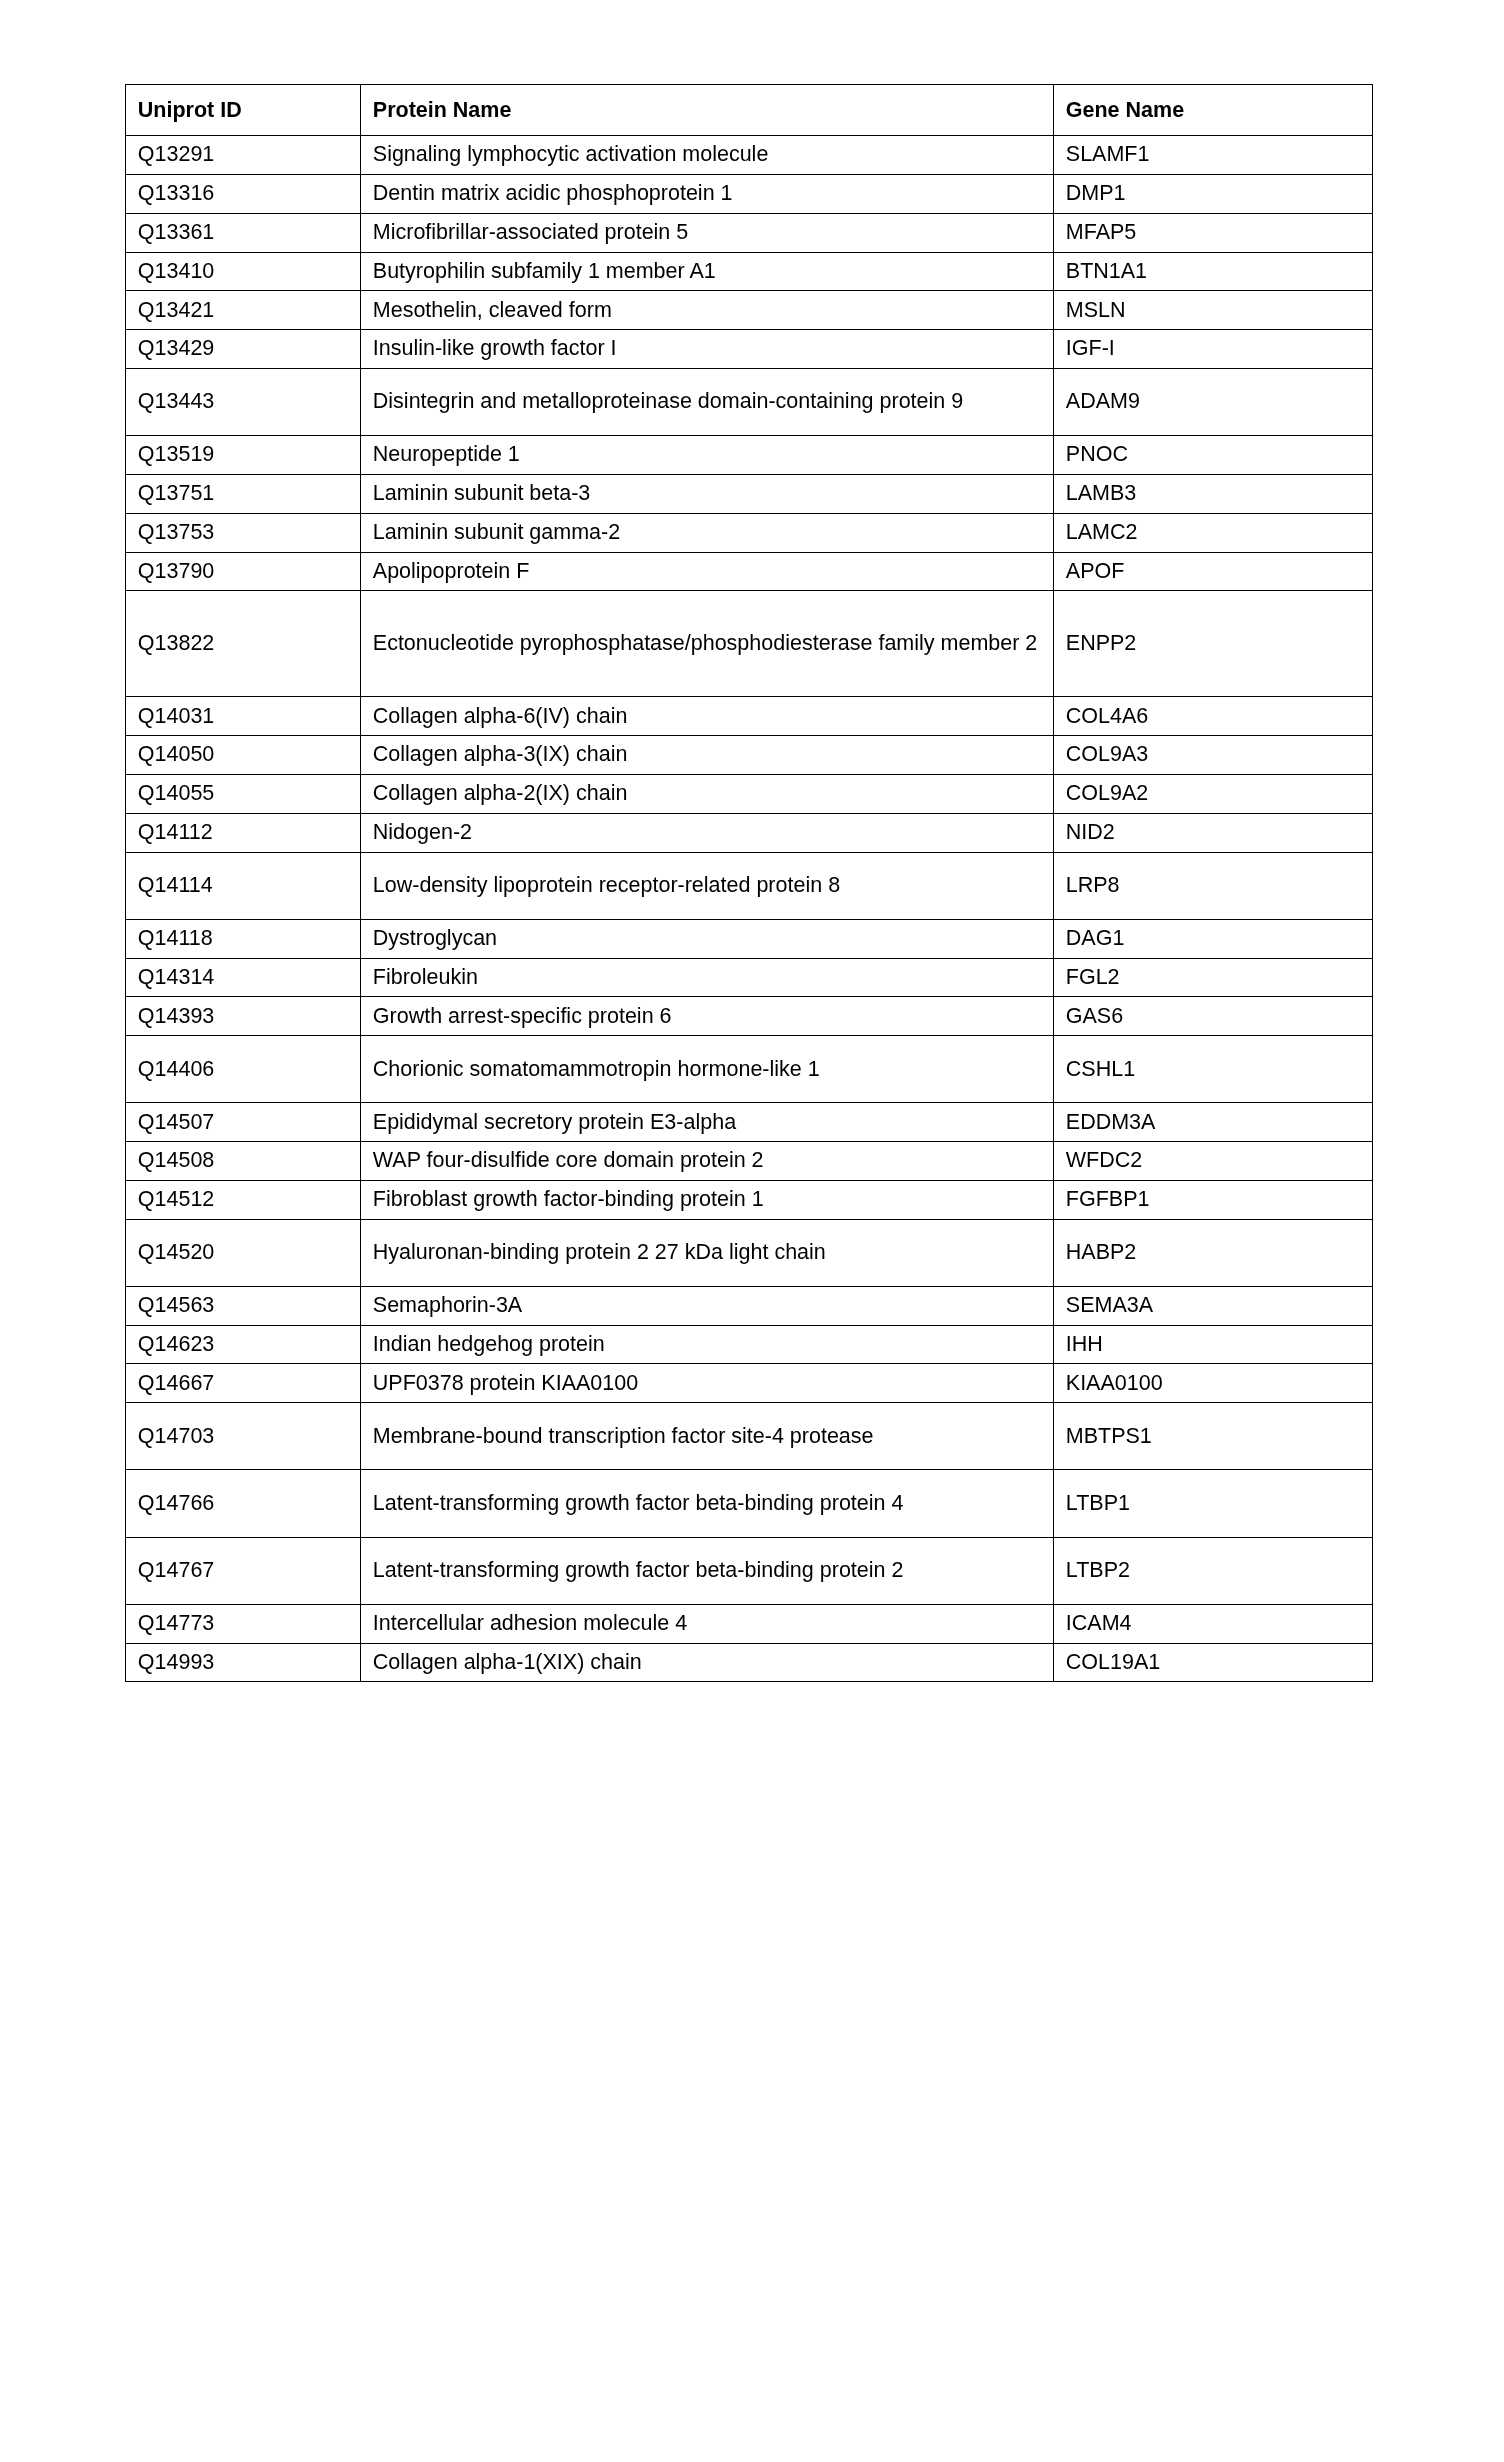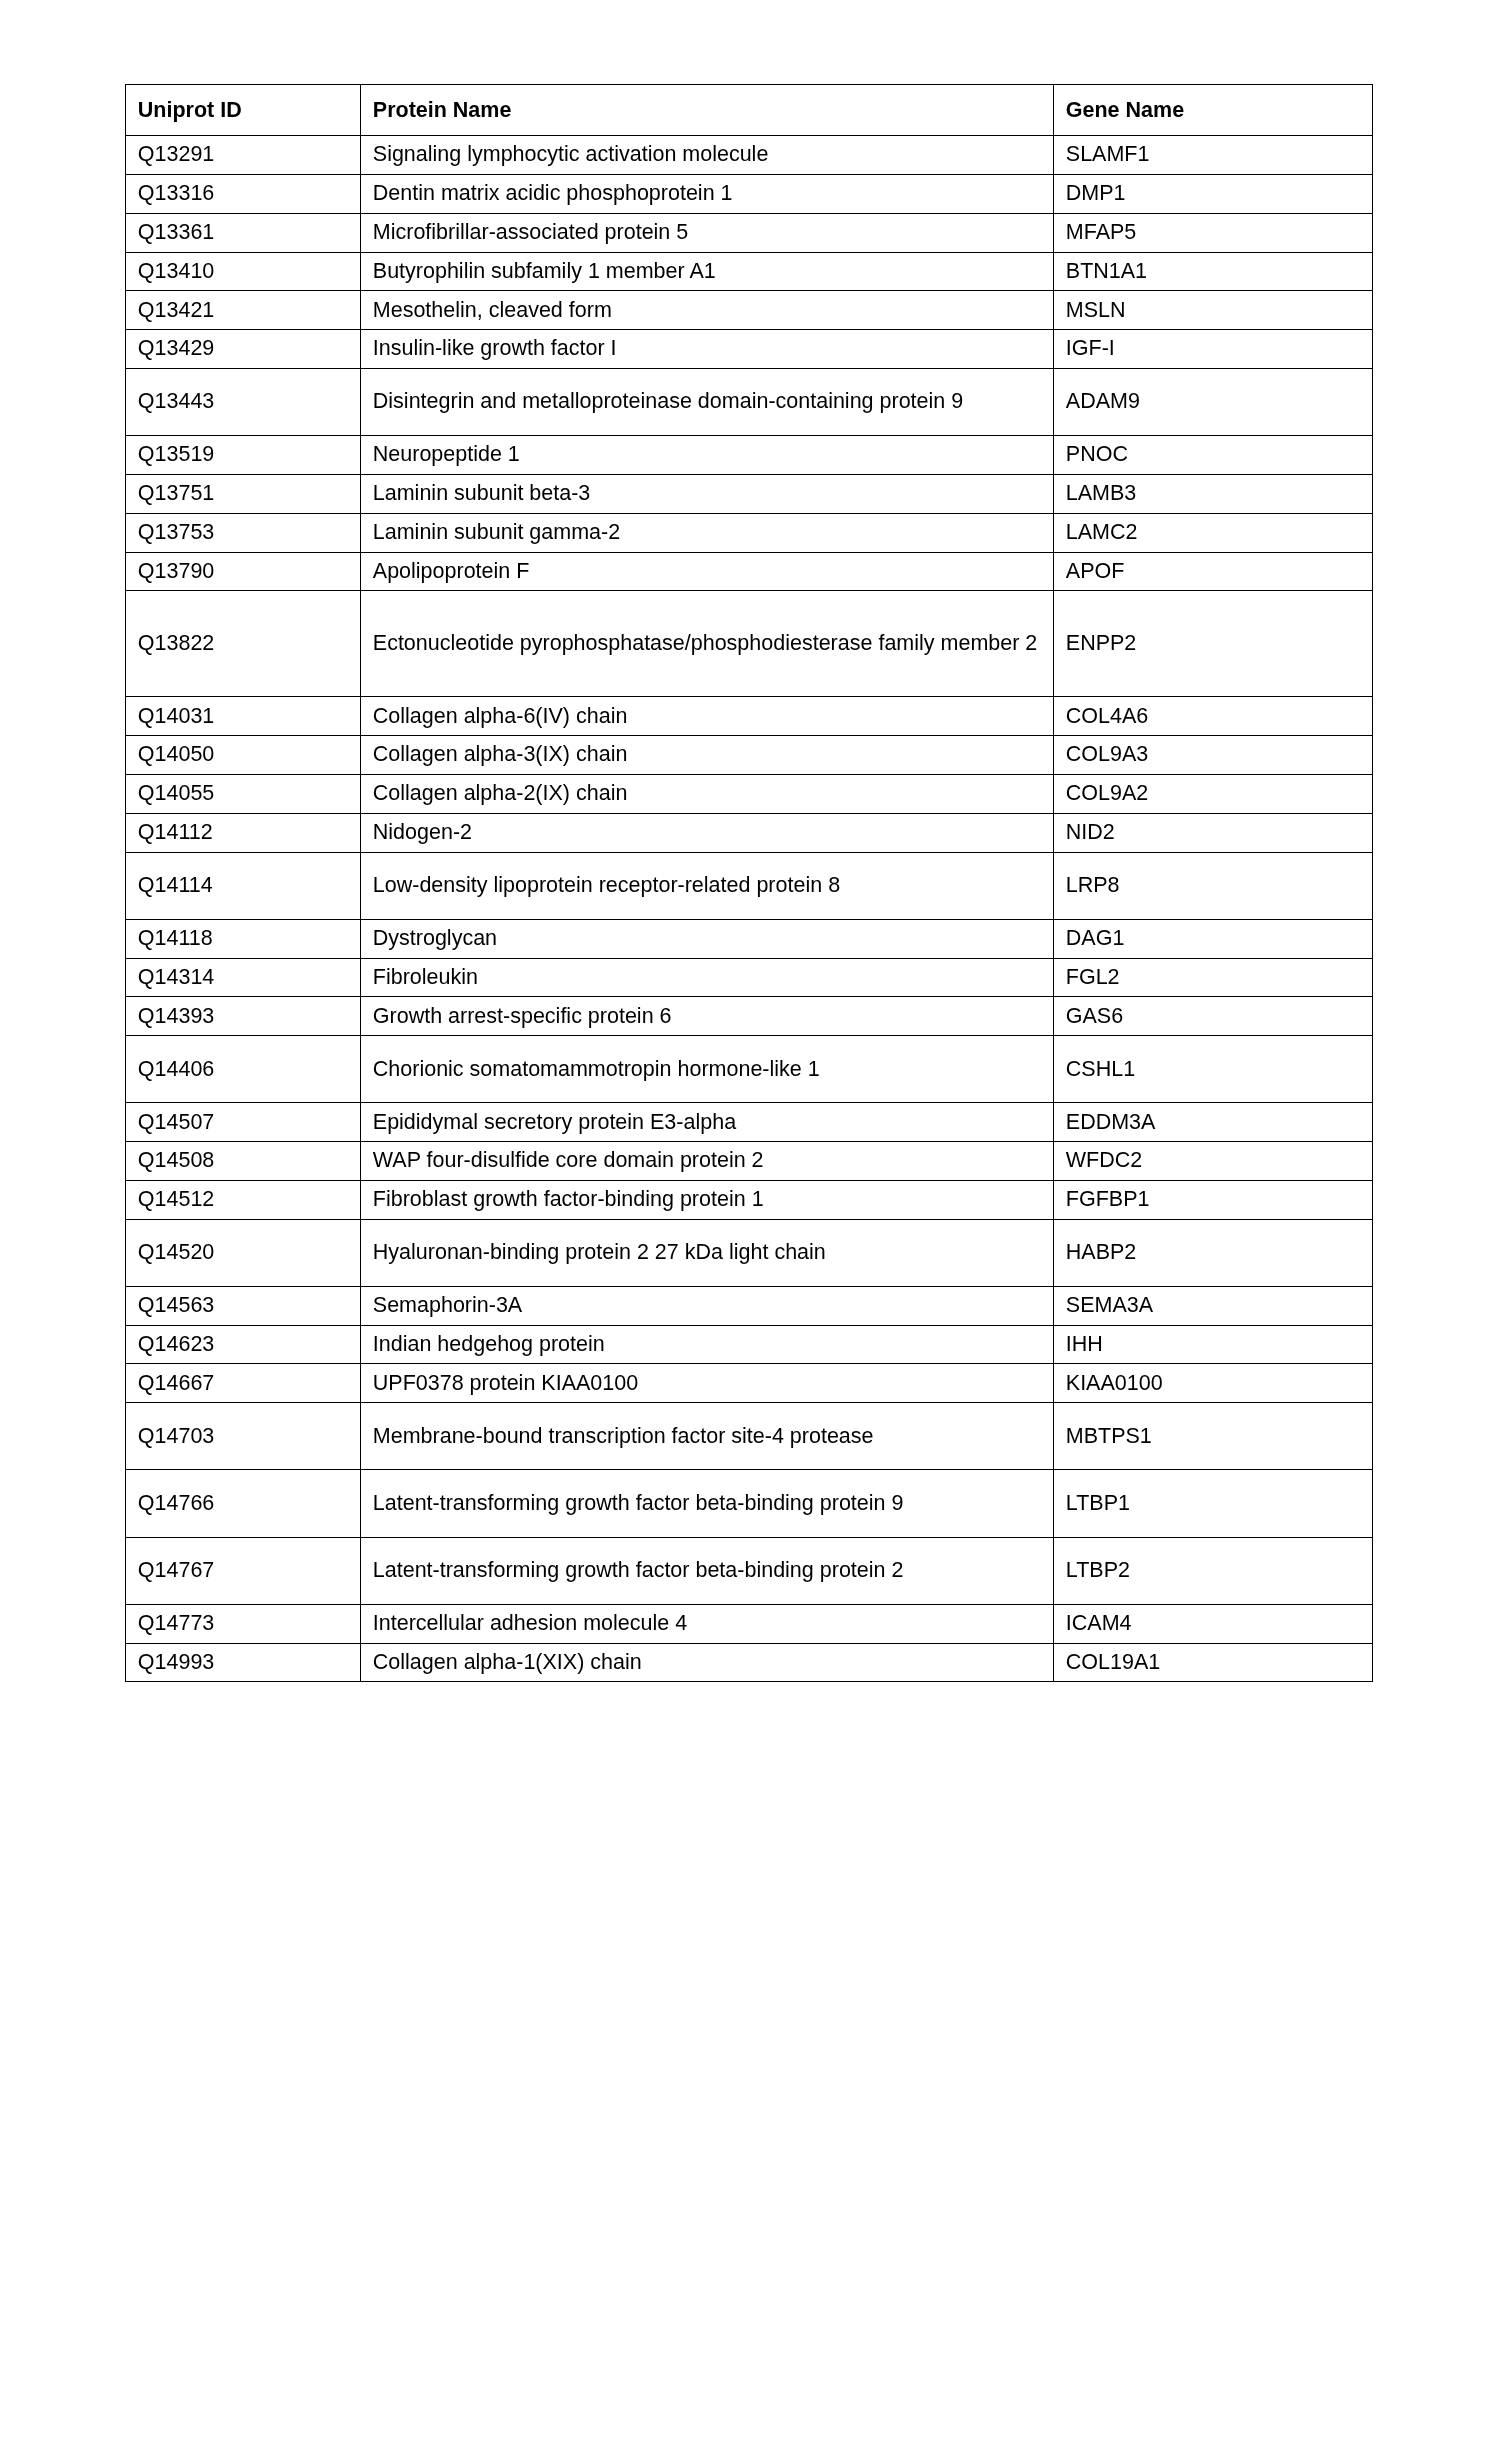--- a/index.html
+++ b/index.html
@@ -225,21 +225,21 @@
             <td class="cell-name">UPF0378 protein KIAA0100</td>
             <td class="cell-gene">KIAA0100</td>
           </tr>
           <tr class="r2">
             <td class="cell-id">Q14703</td>
             <td class="cell-name">Membrane-bound transcription factor site-4 protease</td>
             <td class="cell-gene">MBTPS1</td>
           </tr>
           <tr class="r2">
             <td class="cell-id">Q14766</td>
-            <td class="cell-name">Latent-transforming growth factor beta-binding protein 9</td>
+            <td class="cell-name">Latent-transforming growth factor beta-binding protein 4</td>
             <td class="cell-gene">LTBP1</td>
           </tr>
           <tr class="r2">
             <td class="cell-id">Q14767</td>
             <td class="cell-name">Latent-transforming growth factor beta-binding protein 2</td>
             <td class="cell-gene">LTBP2</td>
           </tr>
           <tr class="r1">
             <td class="cell-id">Q14773</td>
             <td class="cell-name">Intercellular adhesion molecule 4</td>

